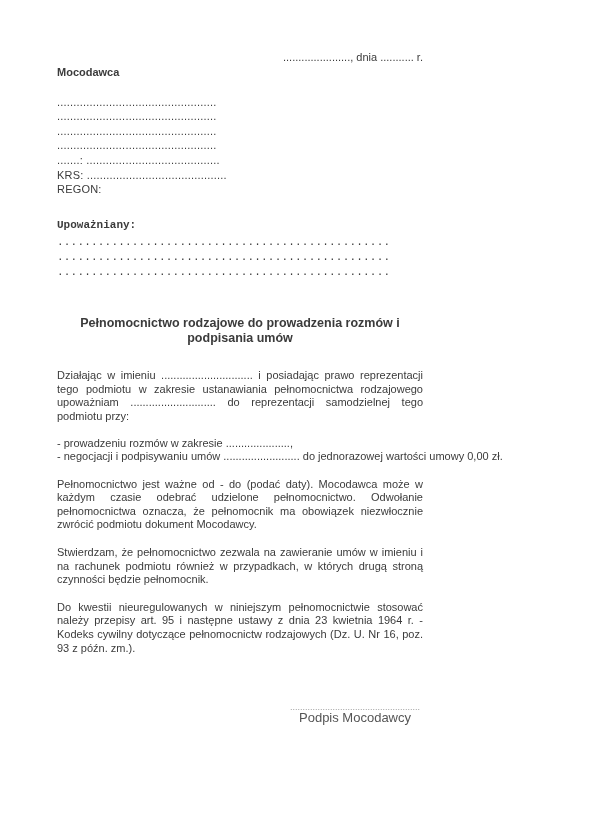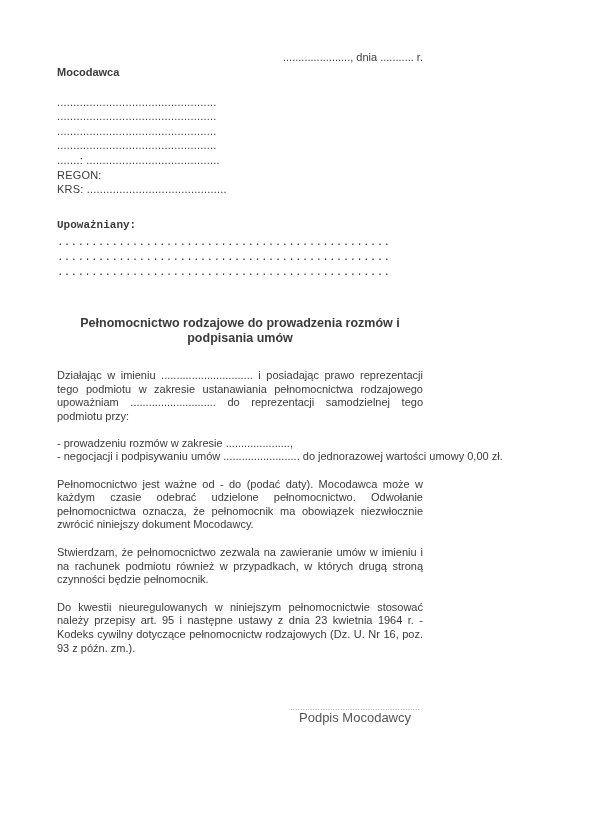--- a/index.html
+++ b/index.html
@@ -86,38 +86,38 @@
 
   <div class="date-line">......................, dnia ........... r.</div>
 
   <div class="principal-block">
     <div class="label-bold">Mocodawca</div>
     <div class="fill-line">.................................................</div>
     <div class="fill-line">.................................................</div>
     <div class="fill-line">.................................................</div>
     <div class="fill-line">.................................................</div>
     <div class="fill-line">.......: .........................................</div>
+    <div class="fill-line">KRS: ...........................................</div>
     <div class="fill-line">REGON:</div>
-    <div class="fill-line">KRS: ...........................................</div>
   </div>
 
   <div class="authorized-block">
     <div class="label-bold">Upoważniany:</div>
     <div class="fill-line">.................................................</div>
     <div class="fill-line">.................................................</div>
     <div class="fill-line">.................................................</div>
   </div>
 
   <div class="doc-title">Pełnomocnictwo rodzajowe do prowadzenia rozmów i podpisania umów</div>
 
   <p class="para first">Działając w imieniu .............................. i posiadając prawo reprezentacji tego podmiotu w zakresie ustanawiania pełnomocnictwa rodzajowego upoważniam ............................ do reprezentacji samodzielnej tego podmiotu przy:</p>
   <div class="list-line">- prowadzeniu rozmów w zakresie .....................,</div>
   <div class="list-line">- negocjacji i podpisywaniu umów ......................... do jednorazowej wartości umowy 0,00 zł.</div>
 
-  <p class="para">Pełnomocnictwo jest ważne od - do (podać daty). Mocodawca może w każdym czasie odebrać udzielone pełnomocnictwo. Odwołanie pełnomocnictwa oznacza, że pełnomocnik ma obowiązek niezwłocznie zwrócić niniejszy dokument Mocodawcy.</p>
+  <p class="para">Pełnomocnictwo jest ważne od - do (podać daty). Mocodawca może w każdym czasie odebrać udzielone pełnomocnictwo. Odwołanie pełnomocnictwa oznacza, że pełnomocnik ma obowiązek niezwłocznie zwrócić podmiotu dokument Mocodawcy.</p>
   <p class="para">Stwierdzam, że pełnomocnictwo zezwala na zawieranie umów w imieniu i na rachunek podmiotu również w przypadkach, w których drugą stroną czynności będzie pełnomocnik.</p>
   <p class="para">Do kwestii nieuregulowanych w niniejszym pełnomocnictwie stosować należy przepisy art. 95 i następne ustawy z dnia 23 kwietnia 1964 r. - Kodeks cywilny dotyczące pełnomocnictw rodzajowych (Dz. U. Nr 16, poz. 93 z późn. zm.).</p>
 
   <div class="signature-block">
     <div class="sig-line">....................................................</div>
     <div class="sig-label">Podpis Mocodawcy</div>
   </div>
 
 </div>
 

